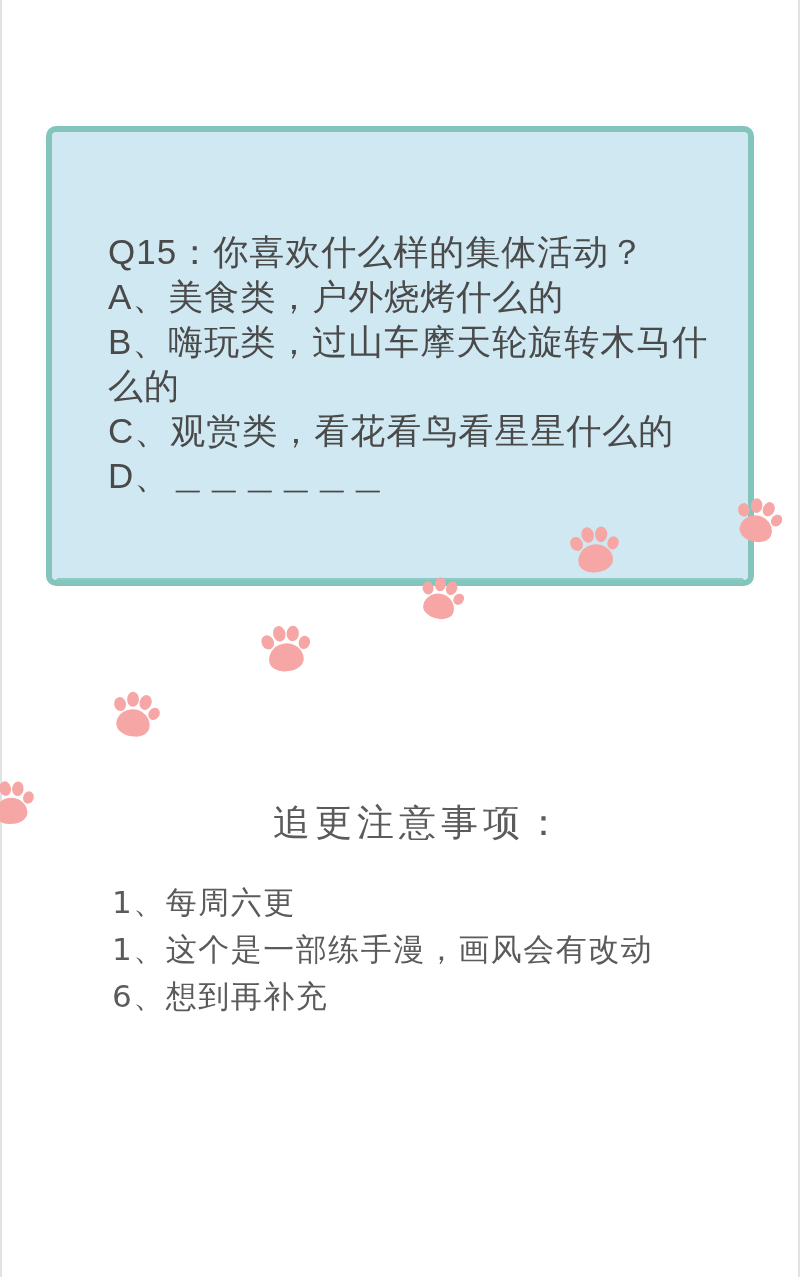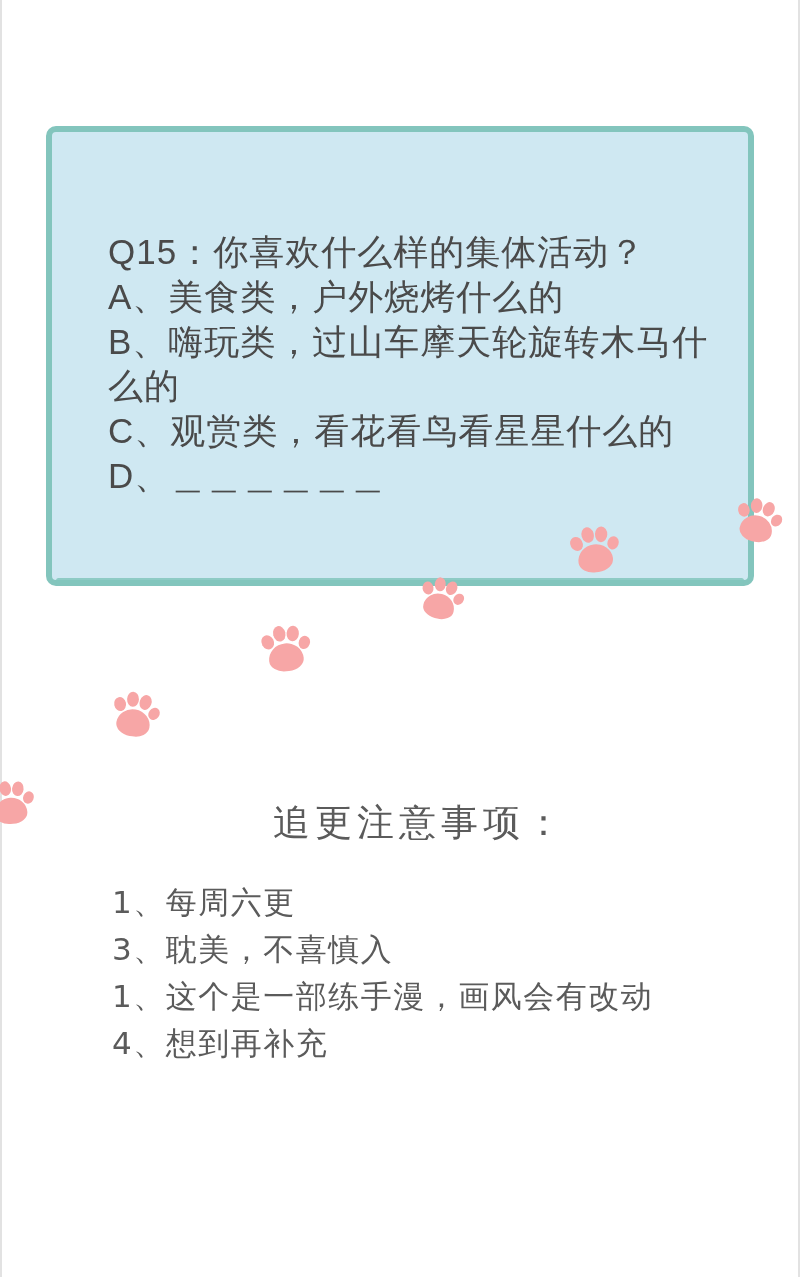--- a/index.html
+++ b/index.html
@@ -179,16 +179,15 @@
   <span class="toe t2"></span>
   <span class="toe t3"></span>
   <span class="toe t4"></span>
   <span class="pad"></span>
 </div>
 
 <div class="notes-title">追更注意事项：</div>
 
 <div class="notes-list">
   <div class="note-item">1、每周六更</div>
-  <div class="note-item">3、耽美，不喜慎入</div>
   <div class="note-item">1、这个是一部练手漫，画风会有改动</div>
-  <div class="note-item">4、想到再补充</div>
+  <div class="note-item">6、想到再补充</div>
 </div>
 
 </body></html>

